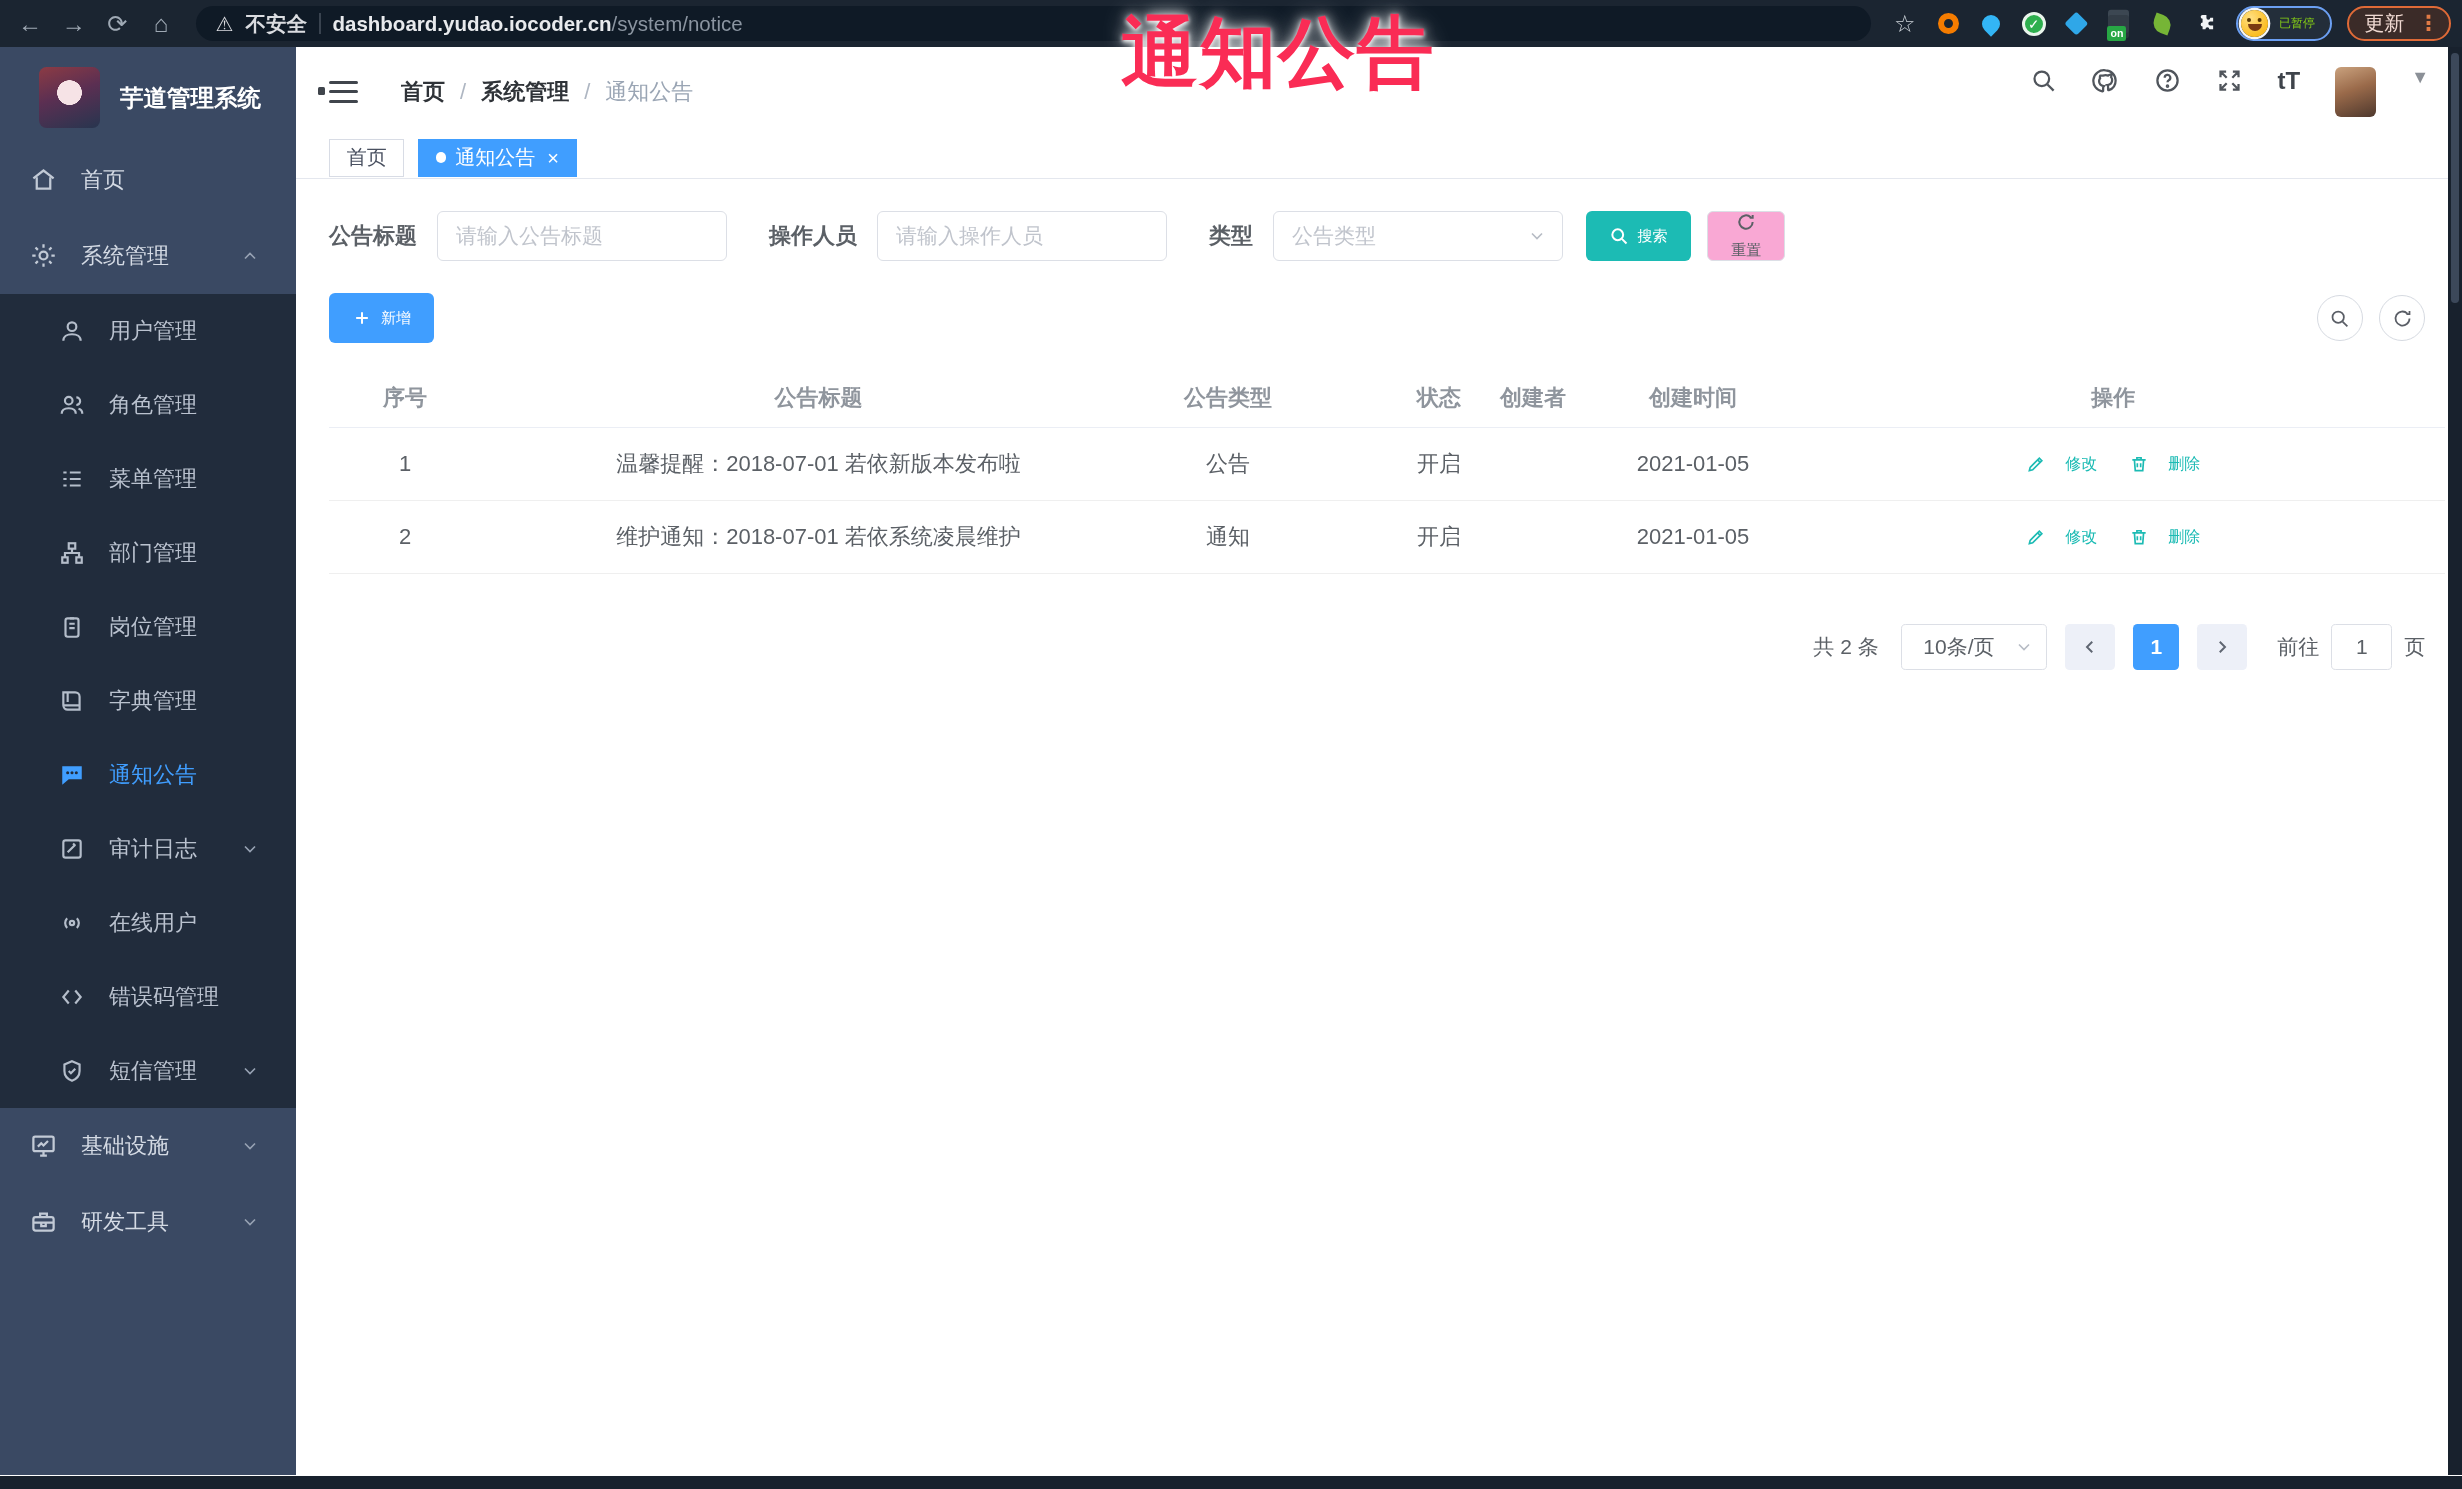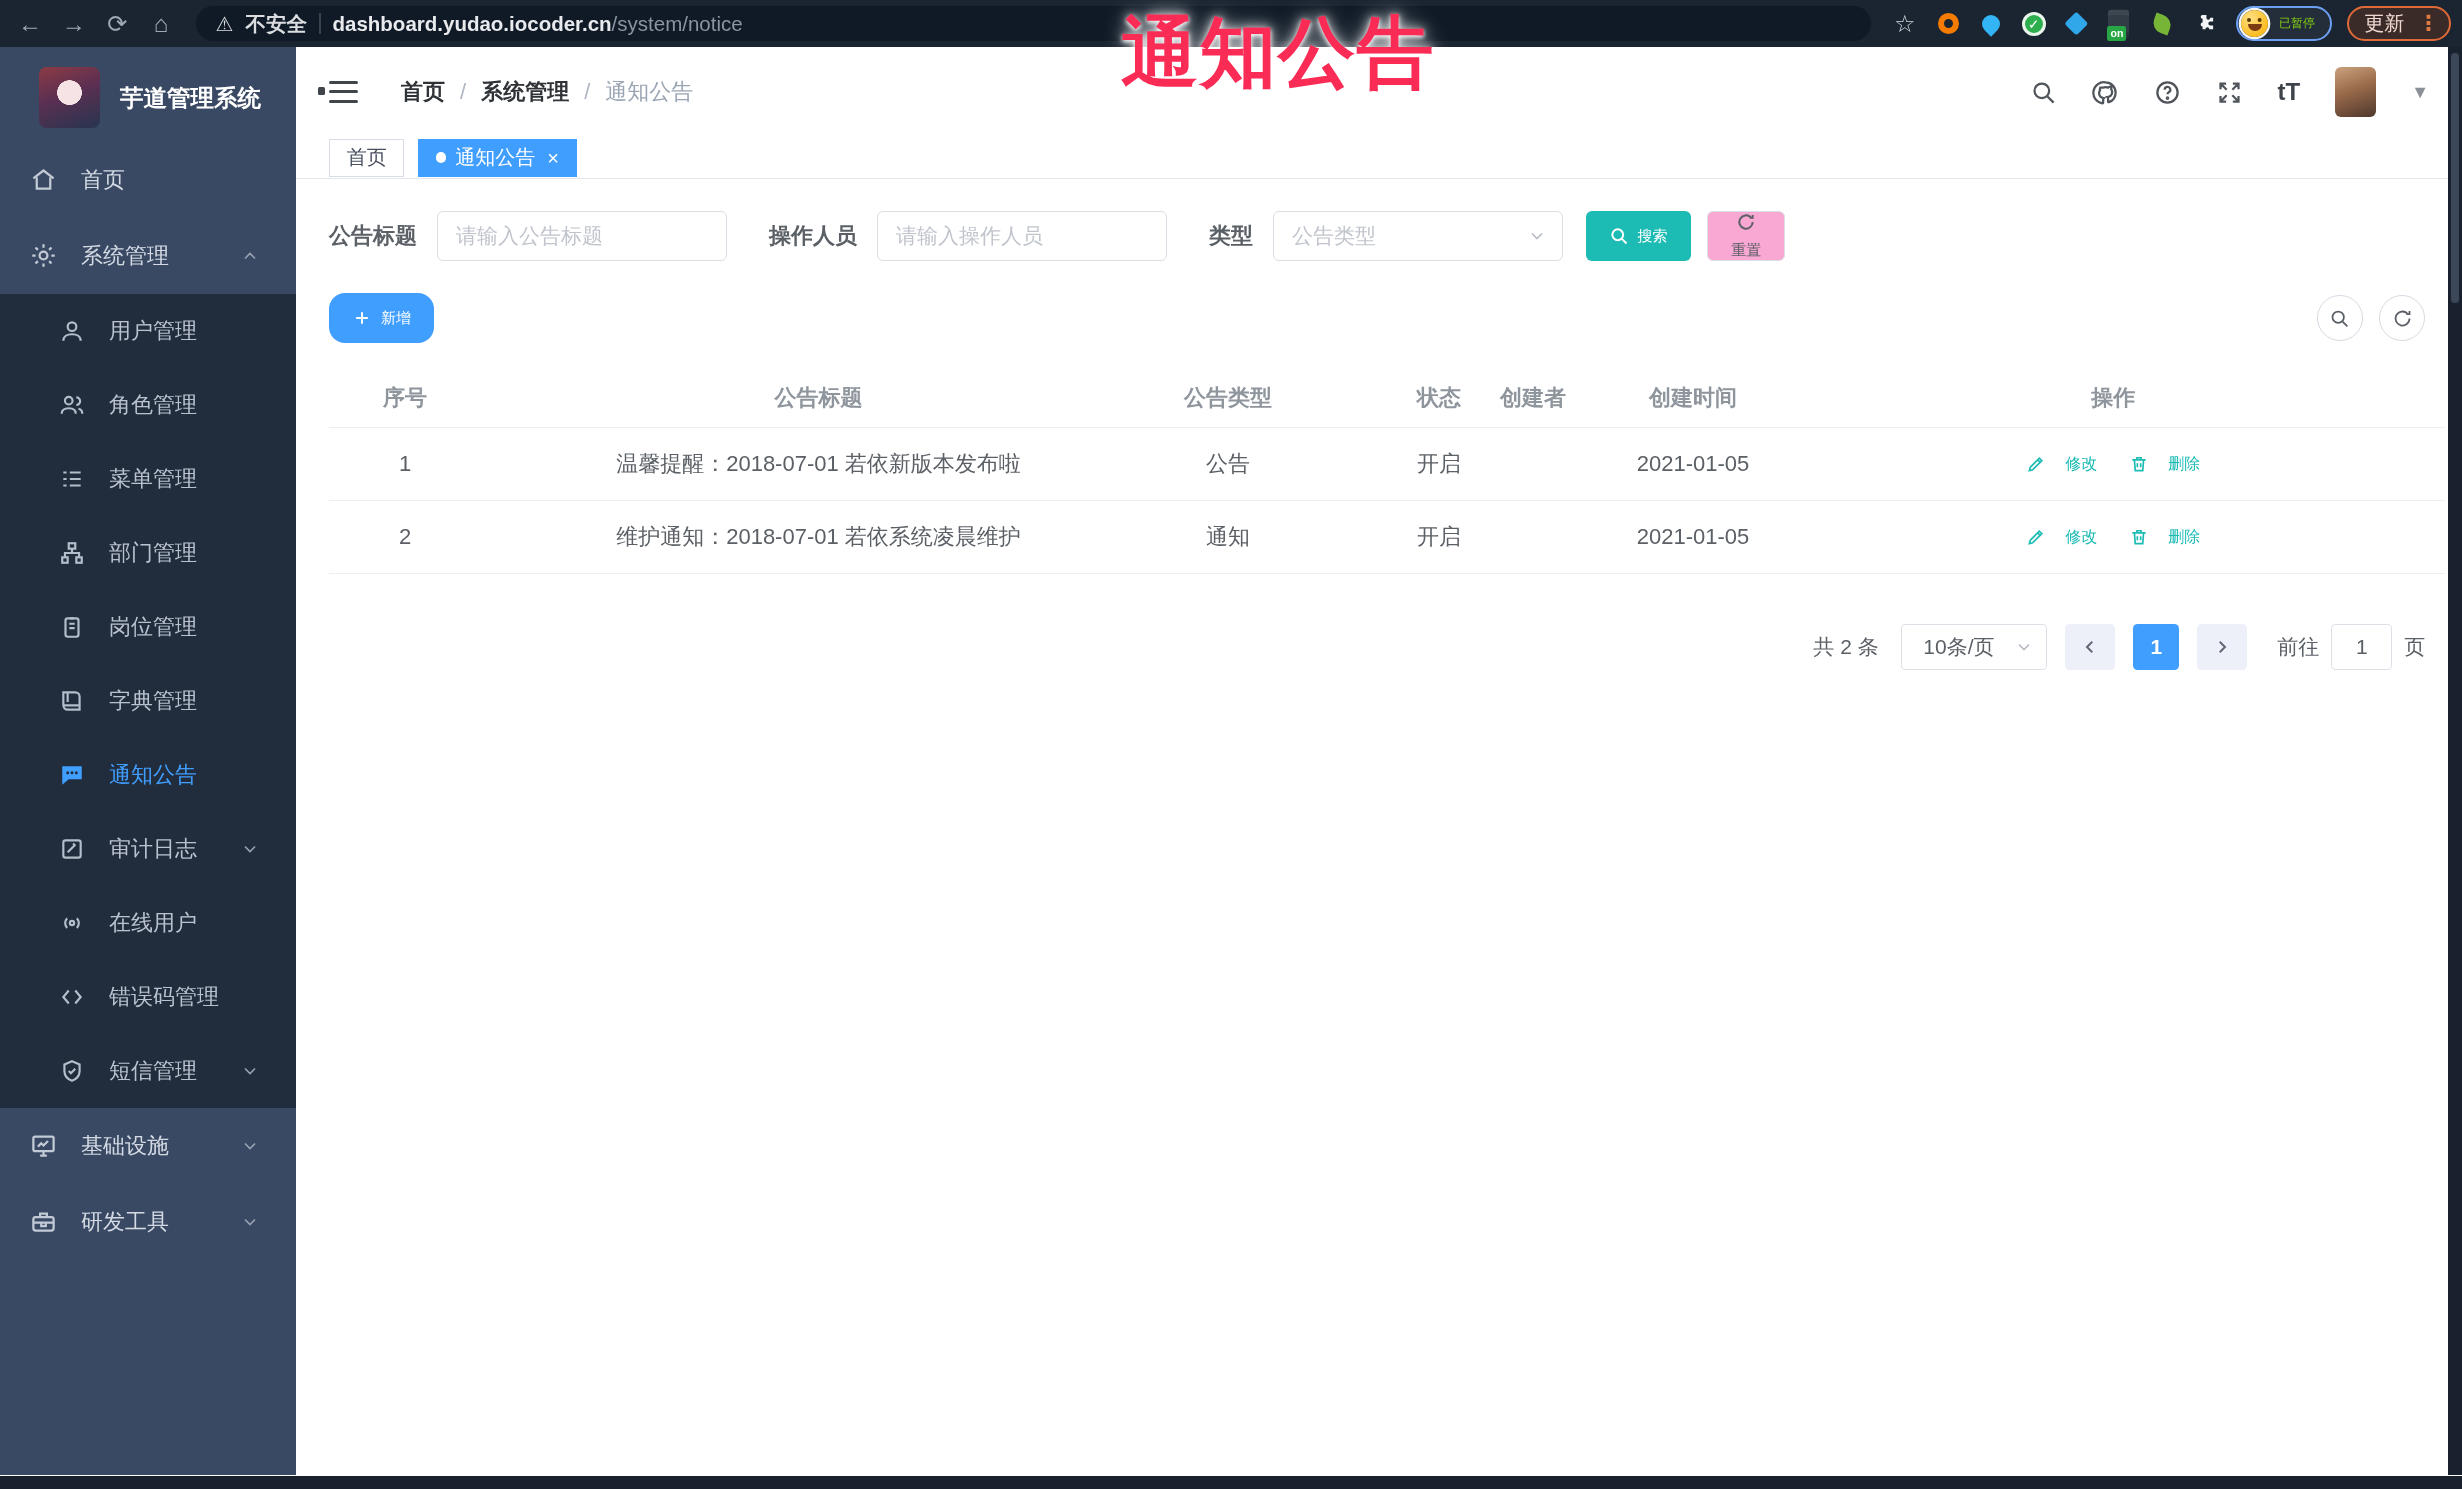--- a/index.html
+++ b/index.html
@@ -84,21 +84,21 @@
   .hamburger span { position:absolute; left:0; height:3px; background:#40454c; border-radius:1.5px; }
   .hamburger .b1 { top:1.5px; width:29px; }
   .hamburger .b2 { top:11.4px; width:29px; }
   .hamburger .b3 { top:21px; width:29px; }
   .hamburger .arr { position:absolute; left:-10.6px; top:8.3px; width:0; height:0;
     border-top:4.6px solid transparent; border-bottom:4.6px solid transparent; border-right:7.6px solid #40454c; }
   .breadcrumb { display:flex; align-items:center; gap:15px; margin-left:42px; font-size:22px; }
   .bc-item { color:#2f3338; font-weight:700; }
   .bc-sep { color:#aeb6c2; }
   .bc-last { color:#9aa5b4; font-weight:400; }
-  .header-right { margin-left:auto; display:flex; align-items:center; gap:35px; color:#50555c; }
+  .header-right { margin-left:auto; display:flex; gap:35px; color:#50555c; }
   .hicon { width:27px; height:27px; color:#50555c; cursor:pointer; }
   .tT { font-size:24px; font-weight:700; color:#3f444b; cursor:pointer; }
   .hdr-avatar { width:41px; height:50px; border-radius:6px; cursor:pointer;
     background:linear-gradient(160deg,#caa27e 0%, #9a6a4a 45%, #4e382d 100%); }
   .hdr-caret { font-size:18px; color:#8b9097; cursor:pointer; }
 
   .tags-bar { height:42px; background:#fff; border-bottom:1.5px solid #e4e7ee; display:flex; align-items:center; padding:0 33px; gap:13.7px; }
   .tag { height:38px; padding:0 16.7px; border:1.5px solid #d8dce5; background:#fff; color:#495060;
     font-size:20px; display:flex; align-items:center; gap:9px; cursor:pointer; }
   .tag.active { background:#409EFF; border-color:#409EFF; color:#fff; }
@@ -115,21 +115,21 @@
   .f-input::placeholder { color:#c0c4cc; }
   .f-group { display:flex; align-items:center; margin-right:42px; }
   .f-select { width:290px; height:50px; border:1.5px solid #dcdfe6; border-radius:6px; display:flex;
     align-items:center; justify-content:space-between; padding:0 15px 0 18px; cursor:pointer; background:#fff; }
   .f-select .ph { font-size:21px; color:#c0c4cc; }
   .sel-chev { width:20px; height:20px; color:#b7bcc5; }
   .btn { height:50px; border-radius:6px; display:inline-flex; align-items:center; gap:9px;
     font-size:15px; padding:0 23px; cursor:pointer; border:none; font-family:inherit; }
   .btn-search { background:#1CBBB4; color:#fff; margin-left:1.5px; }
   .btn-reset { background:#f9a8d4; color:#5b6066; border:1.5px solid #dcdfe6; margin-left:16.7px;flex-direction:column; }
-  .btn-add { background:#409EFF; color:#fff;border-radius:16px; }
+  .btn-add { background:#409EFF; color:#fff; }
   .bic { width:20px; height:20px; }
 
   
   .toolbar-row { margin-top:32px; display:flex; align-items:center; justify-content:space-between; }
   .circle-btns { display:flex; gap:16.7px; margin-right:20px; }
   .circle-btn { width:46px; height:46px; border-radius:50%; border:1.5px solid #d6dae1; background:#fff;
     display:flex; align-items:center; justify-content:center; color:#5a5e66; cursor:pointer; }
   .circle-btn .bic { width:21px; height:21px; }
 
   

